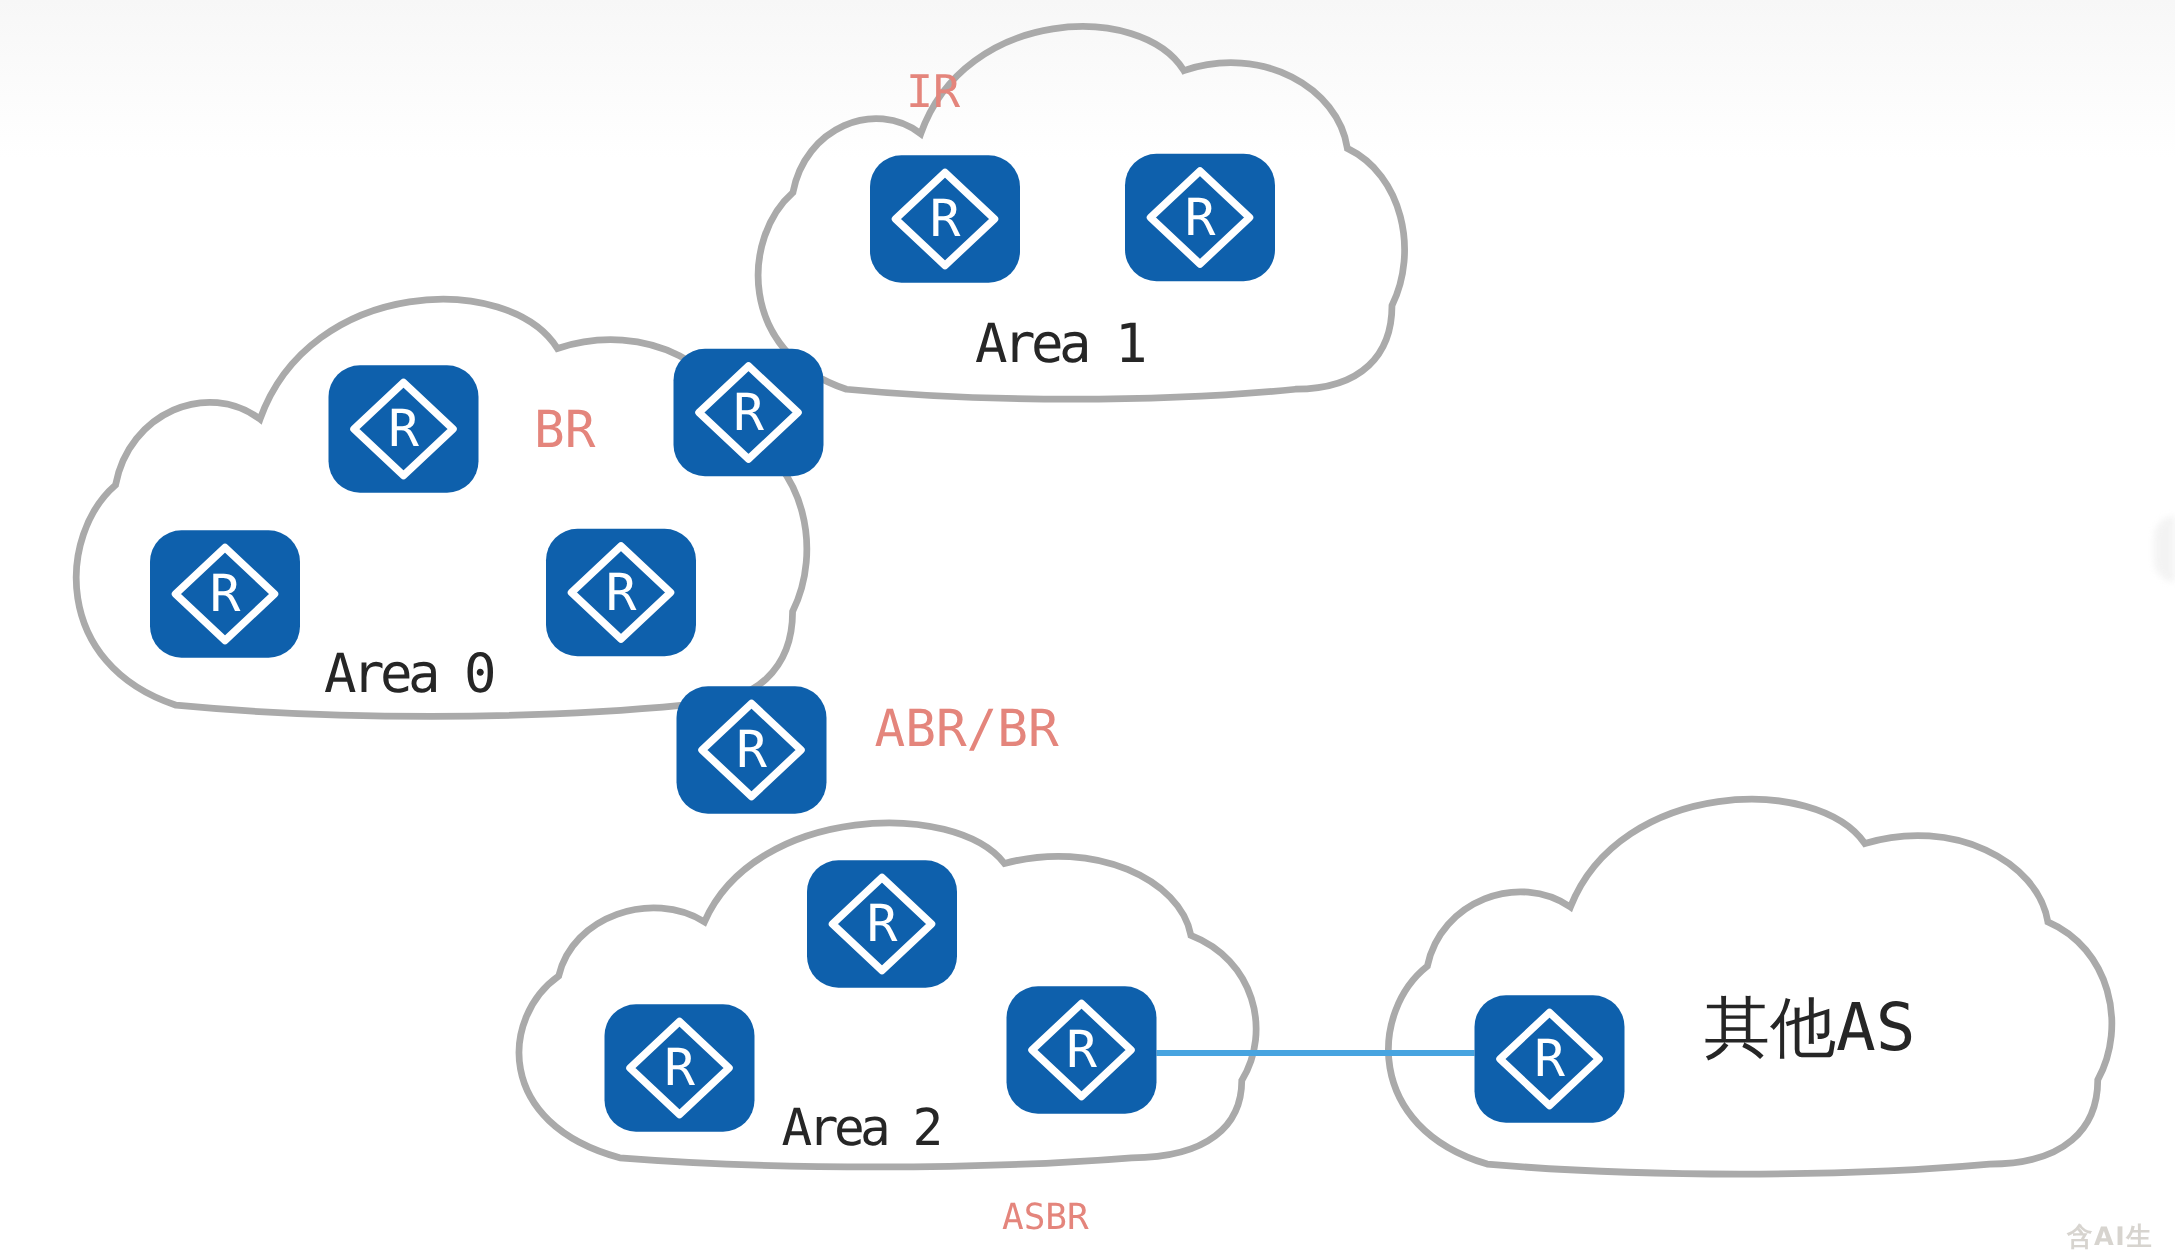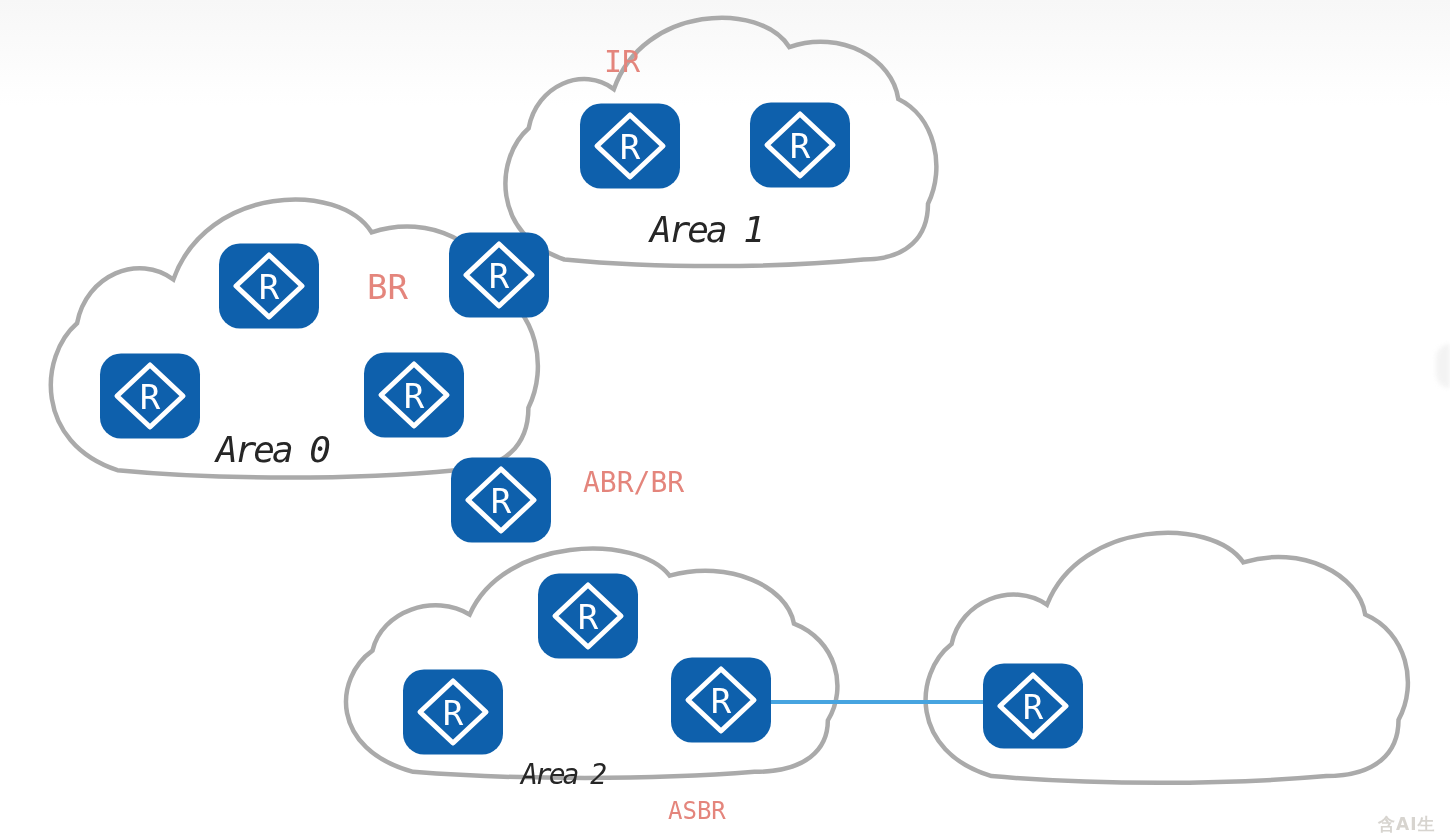--- a/index.html
+++ b/index.html
@@ -26,21 +26,21 @@
     position: absolute;
     left: 0; top: 0;
   }
   .lbl {
     position: absolute;
     line-height: 1;
     white-space: nowrap;
     font-family: "DejaVu Sans Mono", "Liberation Mono", "DejaVu Sans", monospace;
   }
   .lbl.red   { color: var(--role-red, #e4857c); }
-  .lbl.black { color: var(--text-black, #262626); font-style: italic; }
+  .lbl.black { color: var(--text-black, #262626); }
   .watermark {
     position: absolute;
     left: 1378px;
     top: 813px;
     font-size: 17px;
     font-weight: bold;
     letter-spacing: 1px;
     color: var(--watermark, #d5d2cd);
     font-family: "DejaVu Sans", "Liberation Sans", sans-serif;
     opacity: 0.95;
@@ -121,18 +121,19 @@
       <g transform="translate(983,663.5)">
         <rect x="0" y="0" width="100" height="85" rx="21" ry="21" fill="#0e60ac"></rect>
         <path d="M 50 11.5 L 83 42.5 L 50 73.5 L 17 42.5 Z" fill="none" stroke="#ffffff" stroke-width="5" stroke-linejoin="round"></path>
         <text x="50" y="43" fill="#ffffff" font-size="34" font-family="&quot;DejaVu Sans Mono&quot;, &quot;Liberation Mono&quot;, monospace" text-anchor="middle" dominant-baseline="central">R</text>
       </g>
     </svg>
   <div class="edge-artifact"></div>
   <div class="watermark">含AI生成</div>
 <div class="lbl red" style="left: 604px; top: 47px; font-size: 30px; letter-spacing: 0px;">IR</div>
     <div class="lbl black" style="left: 650px; top: 212px; font-size: 36px; letter-spacing: -3px;">Area 1</div>
-    <div class="lbl red" style="left: 367px; top: 270px; font-size: 34px; letter-spacing: 0px;">BR</div>
+    <div class="lbl red" style="left: 356px; top: 270px; font-size: 34px; letter-spacing: 0px;">BR</div>
     <div class="lbl black" style="left: 216px; top: 432px; font-size: 36px; letter-spacing: -3px;">Area 0</div>
-    <div class="lbl red" style="left: 583px; top: 469px; font-size: 28px; letter-spacing: 0px;">ABR/BR</div>
-    <div class="lbl black" style="left: 521px; top: 761px; font-size: 28px; letter-spacing: -3px;">Area 2</div>
+    <div class="lbl red" style="left: 583px; top: 469px; font-size: 34px; letter-spacing: 0px;">ABR/BR</div>
+    <div class="lbl black" style="left: 521px; top: 735px; font-size: 34px; letter-spacing: -3px;">Area 2</div>
     <div class="lbl red" style="left: 668px; top: 799px; font-size: 24px; letter-spacing: 0px;">ASBR</div>
+    <div class="lbl black" style="left: 1136px; top: 664px; font-size: 44px; letter-spacing: 0px;">其他AS</div>
   </div>
 
 </body></html>

